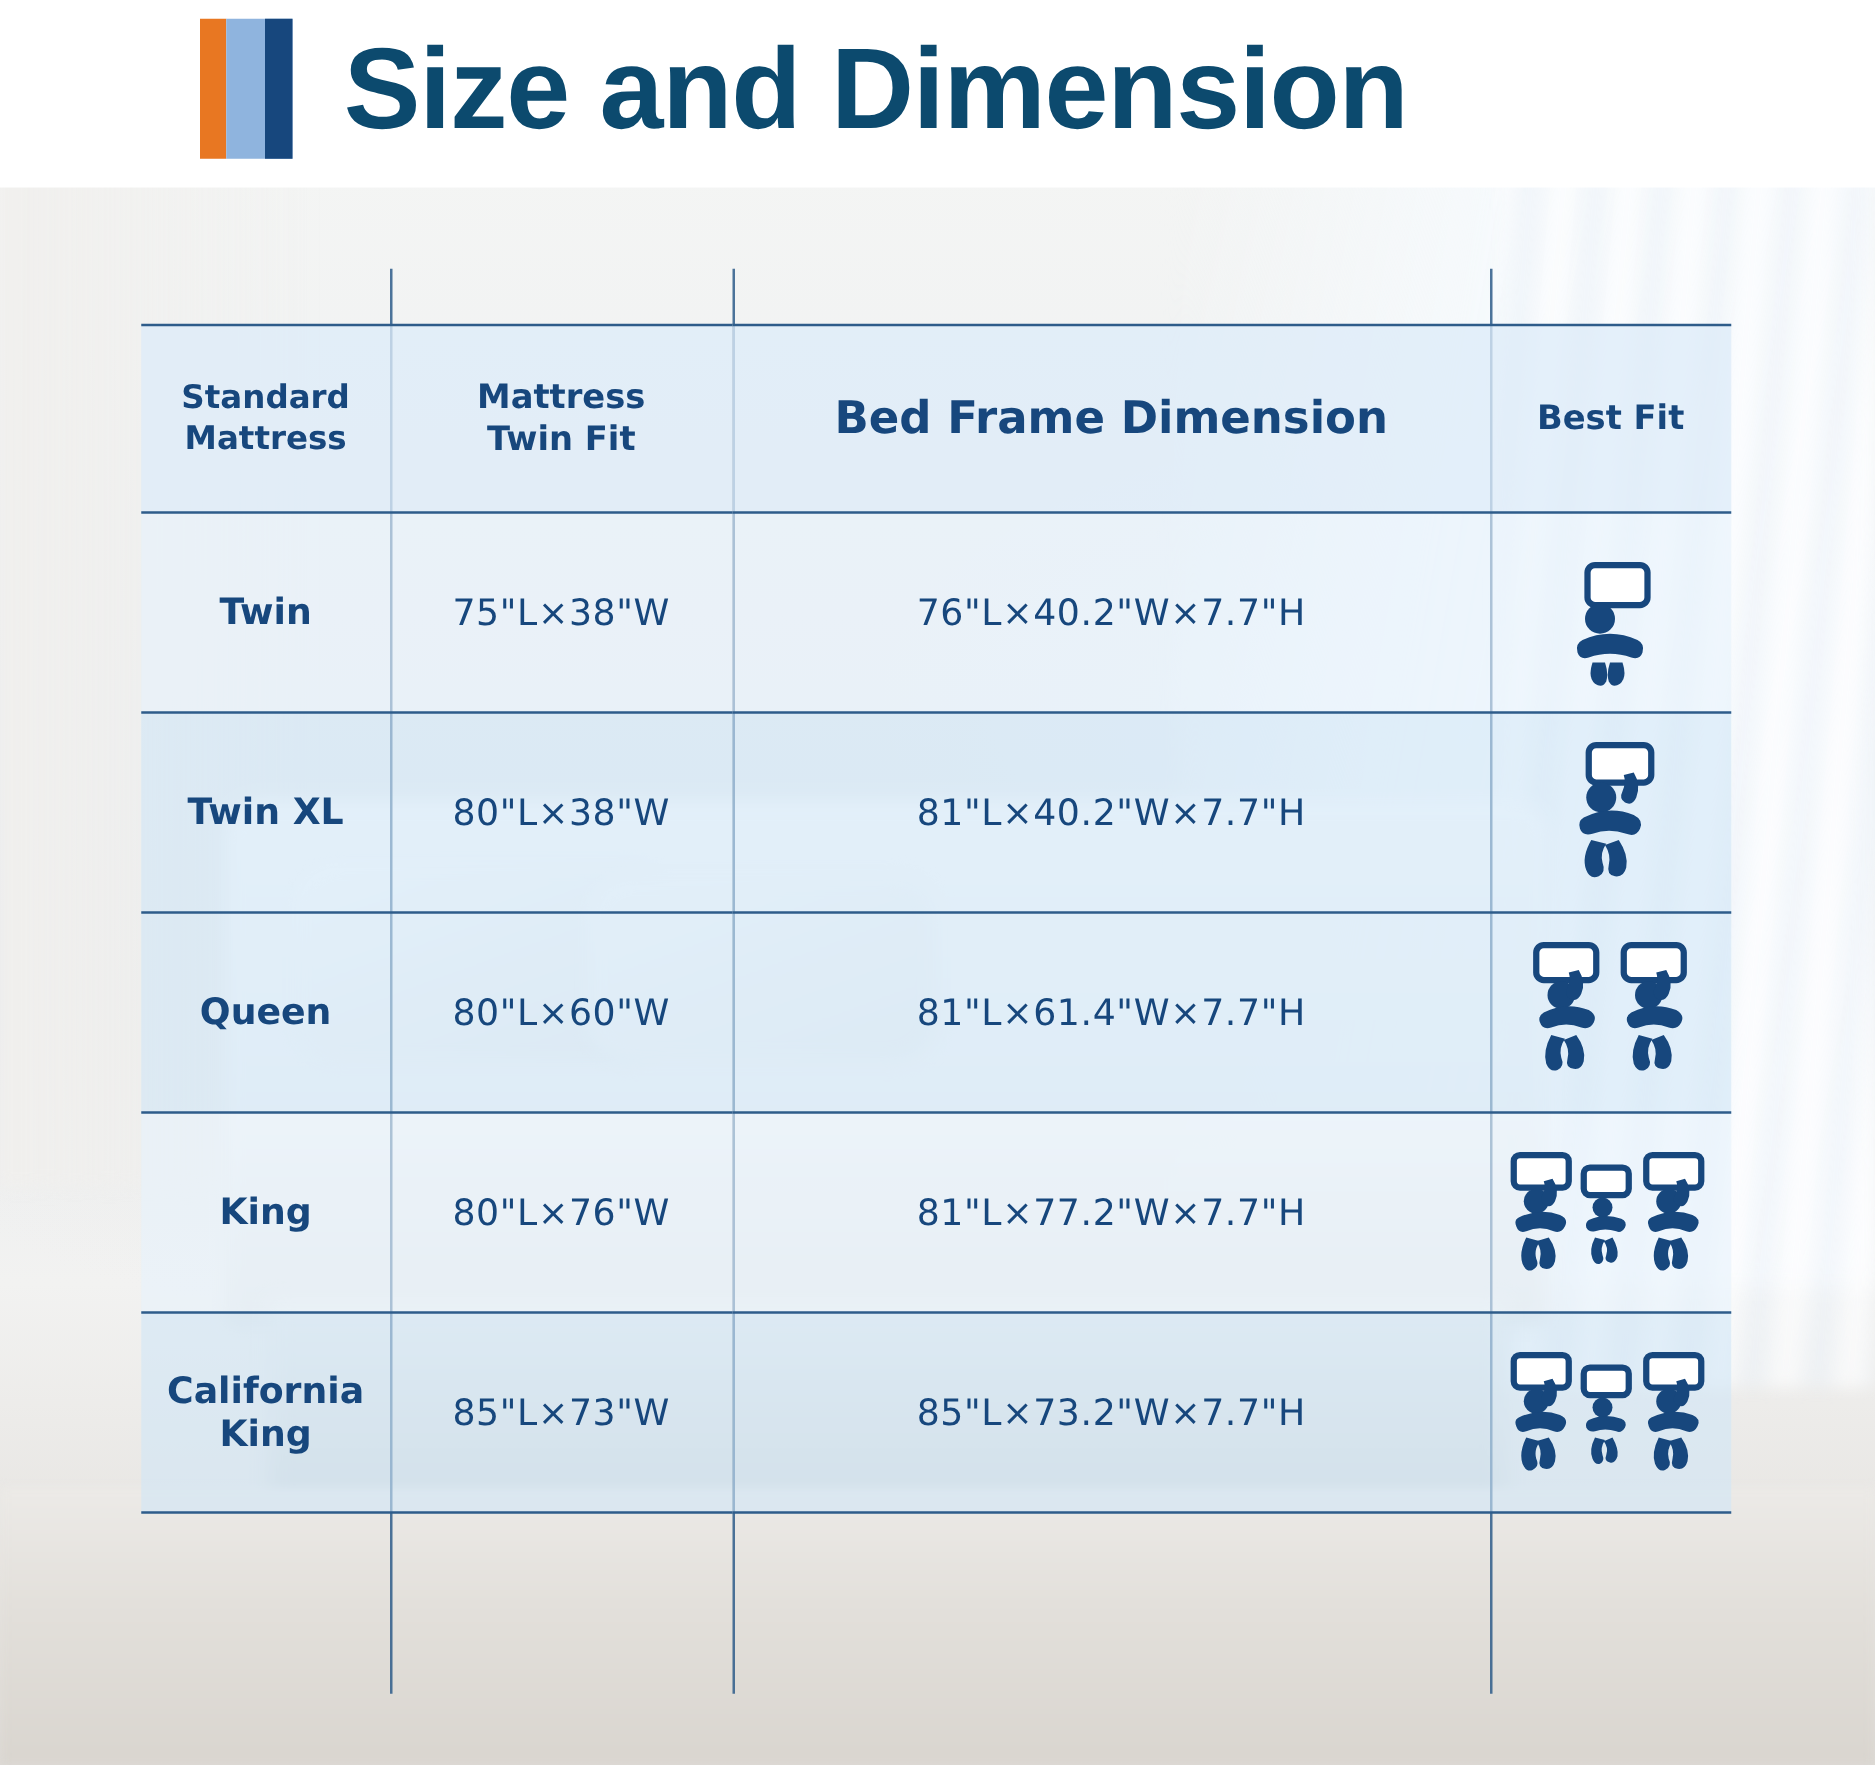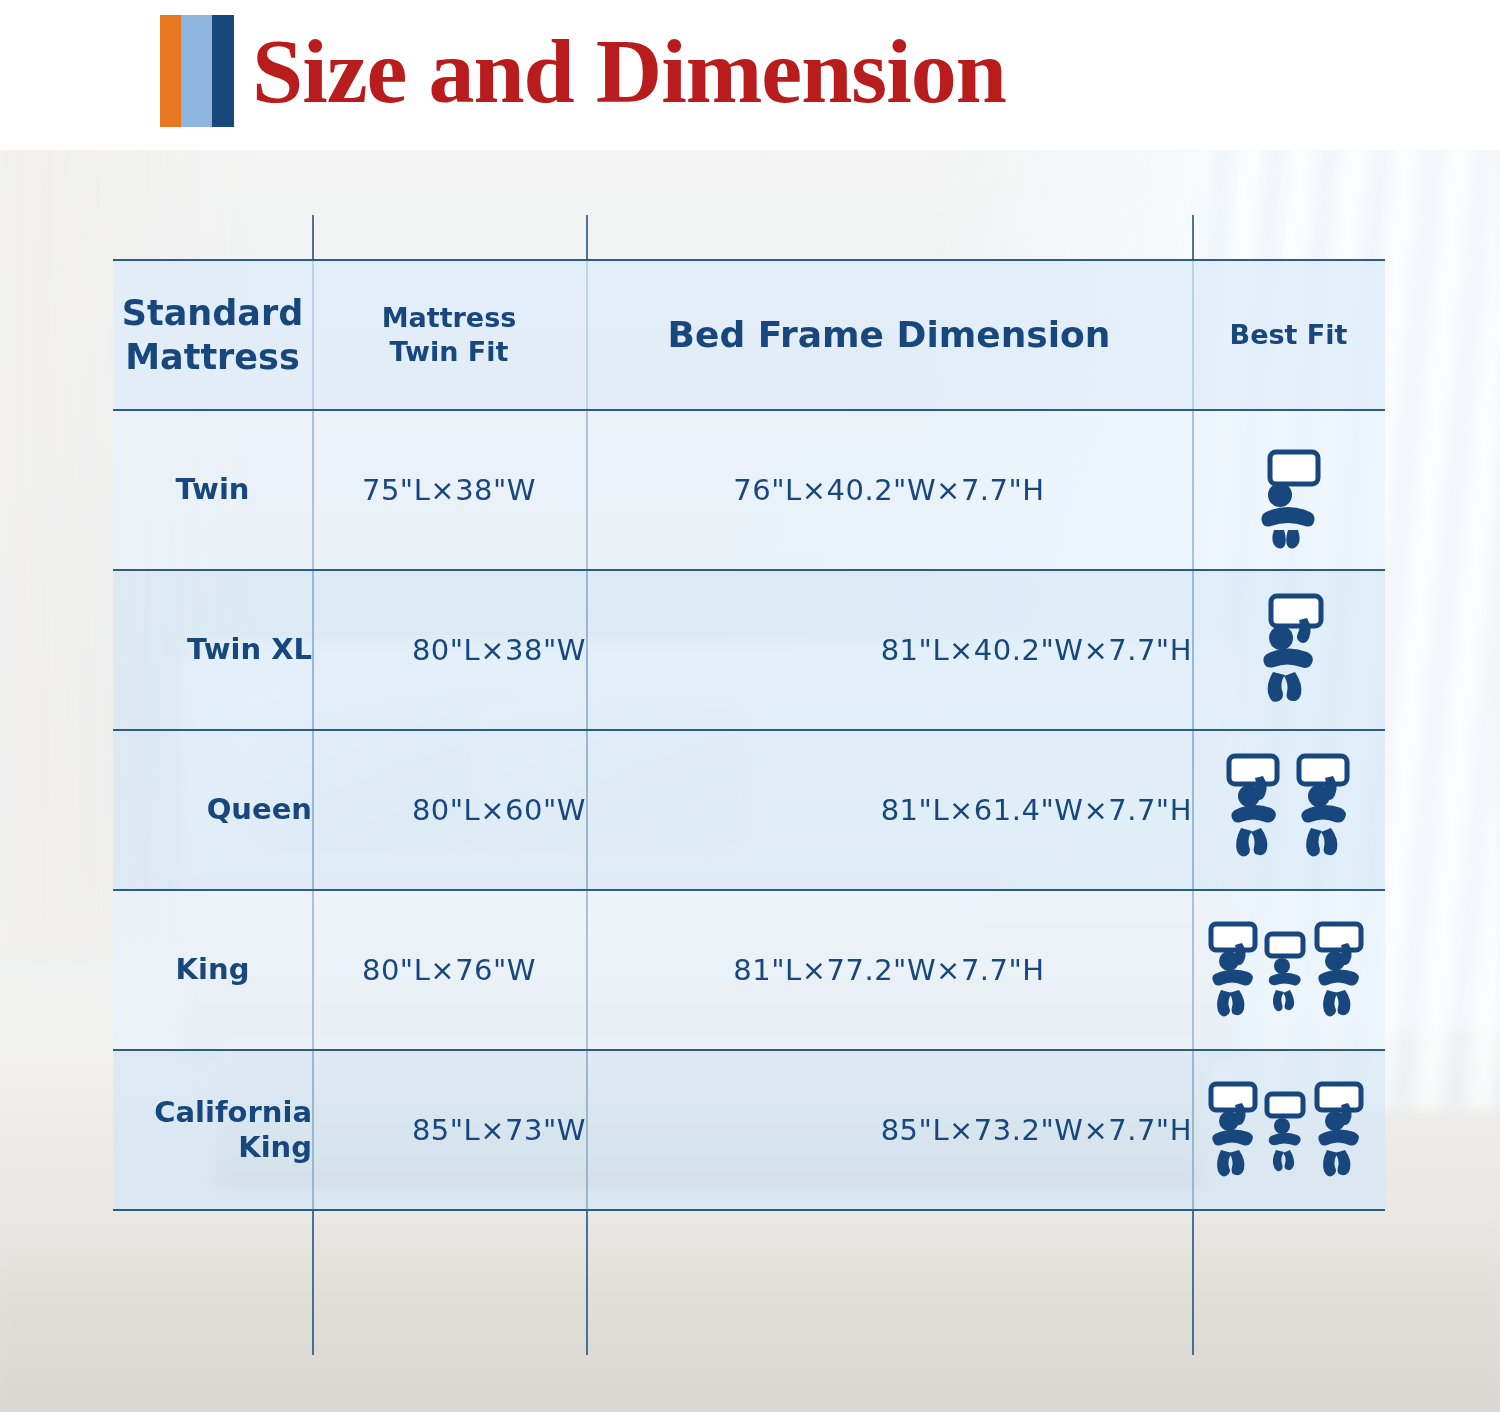--- a/index.html
+++ b/index.html
@@ -157,27 +157,28 @@
   }
   .bar-dark {
     position: absolute;
     left: 52px;
     top: 0;
     width: 22px;
     height: 112px;
     background: #17477d;
   }
   .title-text {
-    font-family: Liberation Serif, serif;
+    font-family: Liberation Sans, sans-serif;
     font-weight: bold;
     font-size: 92px;
     line-height: 1;
-    color: #b91c1c;
+    color: #0c4a6e;
     letter-spacing: -1px;
     white-space: nowrap;
+    margin-left: 23px;
   }
 
   
   .table-area {
     position: absolute;
     left: 113px;
     top: 215px;
     width: 1272px;
     height: 1140px;
   }
@@ -217,26 +218,26 @@
   .col-c { width: 606px; }
   .col-d { width: 193px; }
 
   thead th {
     height: 148px;
     font-size: 27px;
     font-weight: bold;
     line-height: 1.26;
     background: rgba(222,236,248,0.78);
   }
-  thead th.h-a { font-size: 35px; margin-top: 24px; }
+  thead th.h-a { font-size: 26px; margin-top: 24px; }
   thead th.h-c { font-size: 36px; }
 
   tbody tr { height: 160px; }
   tbody tr.odd  td { background: rgba(231,242,251,0.62); }
-  tbody tr.even td { background: rgba(209,230,247,0.60); text-align: right; }
+  tbody tr.even td { background: rgba(209,230,247,0.60); }
 
   td.c-name {
     font-size: 29px;
     font-weight: bold;
     line-height: 1.22;
   }
   td.c-val {
     font-size: 29px;
     font-weight: normal;
     letter-spacing: .5px;

